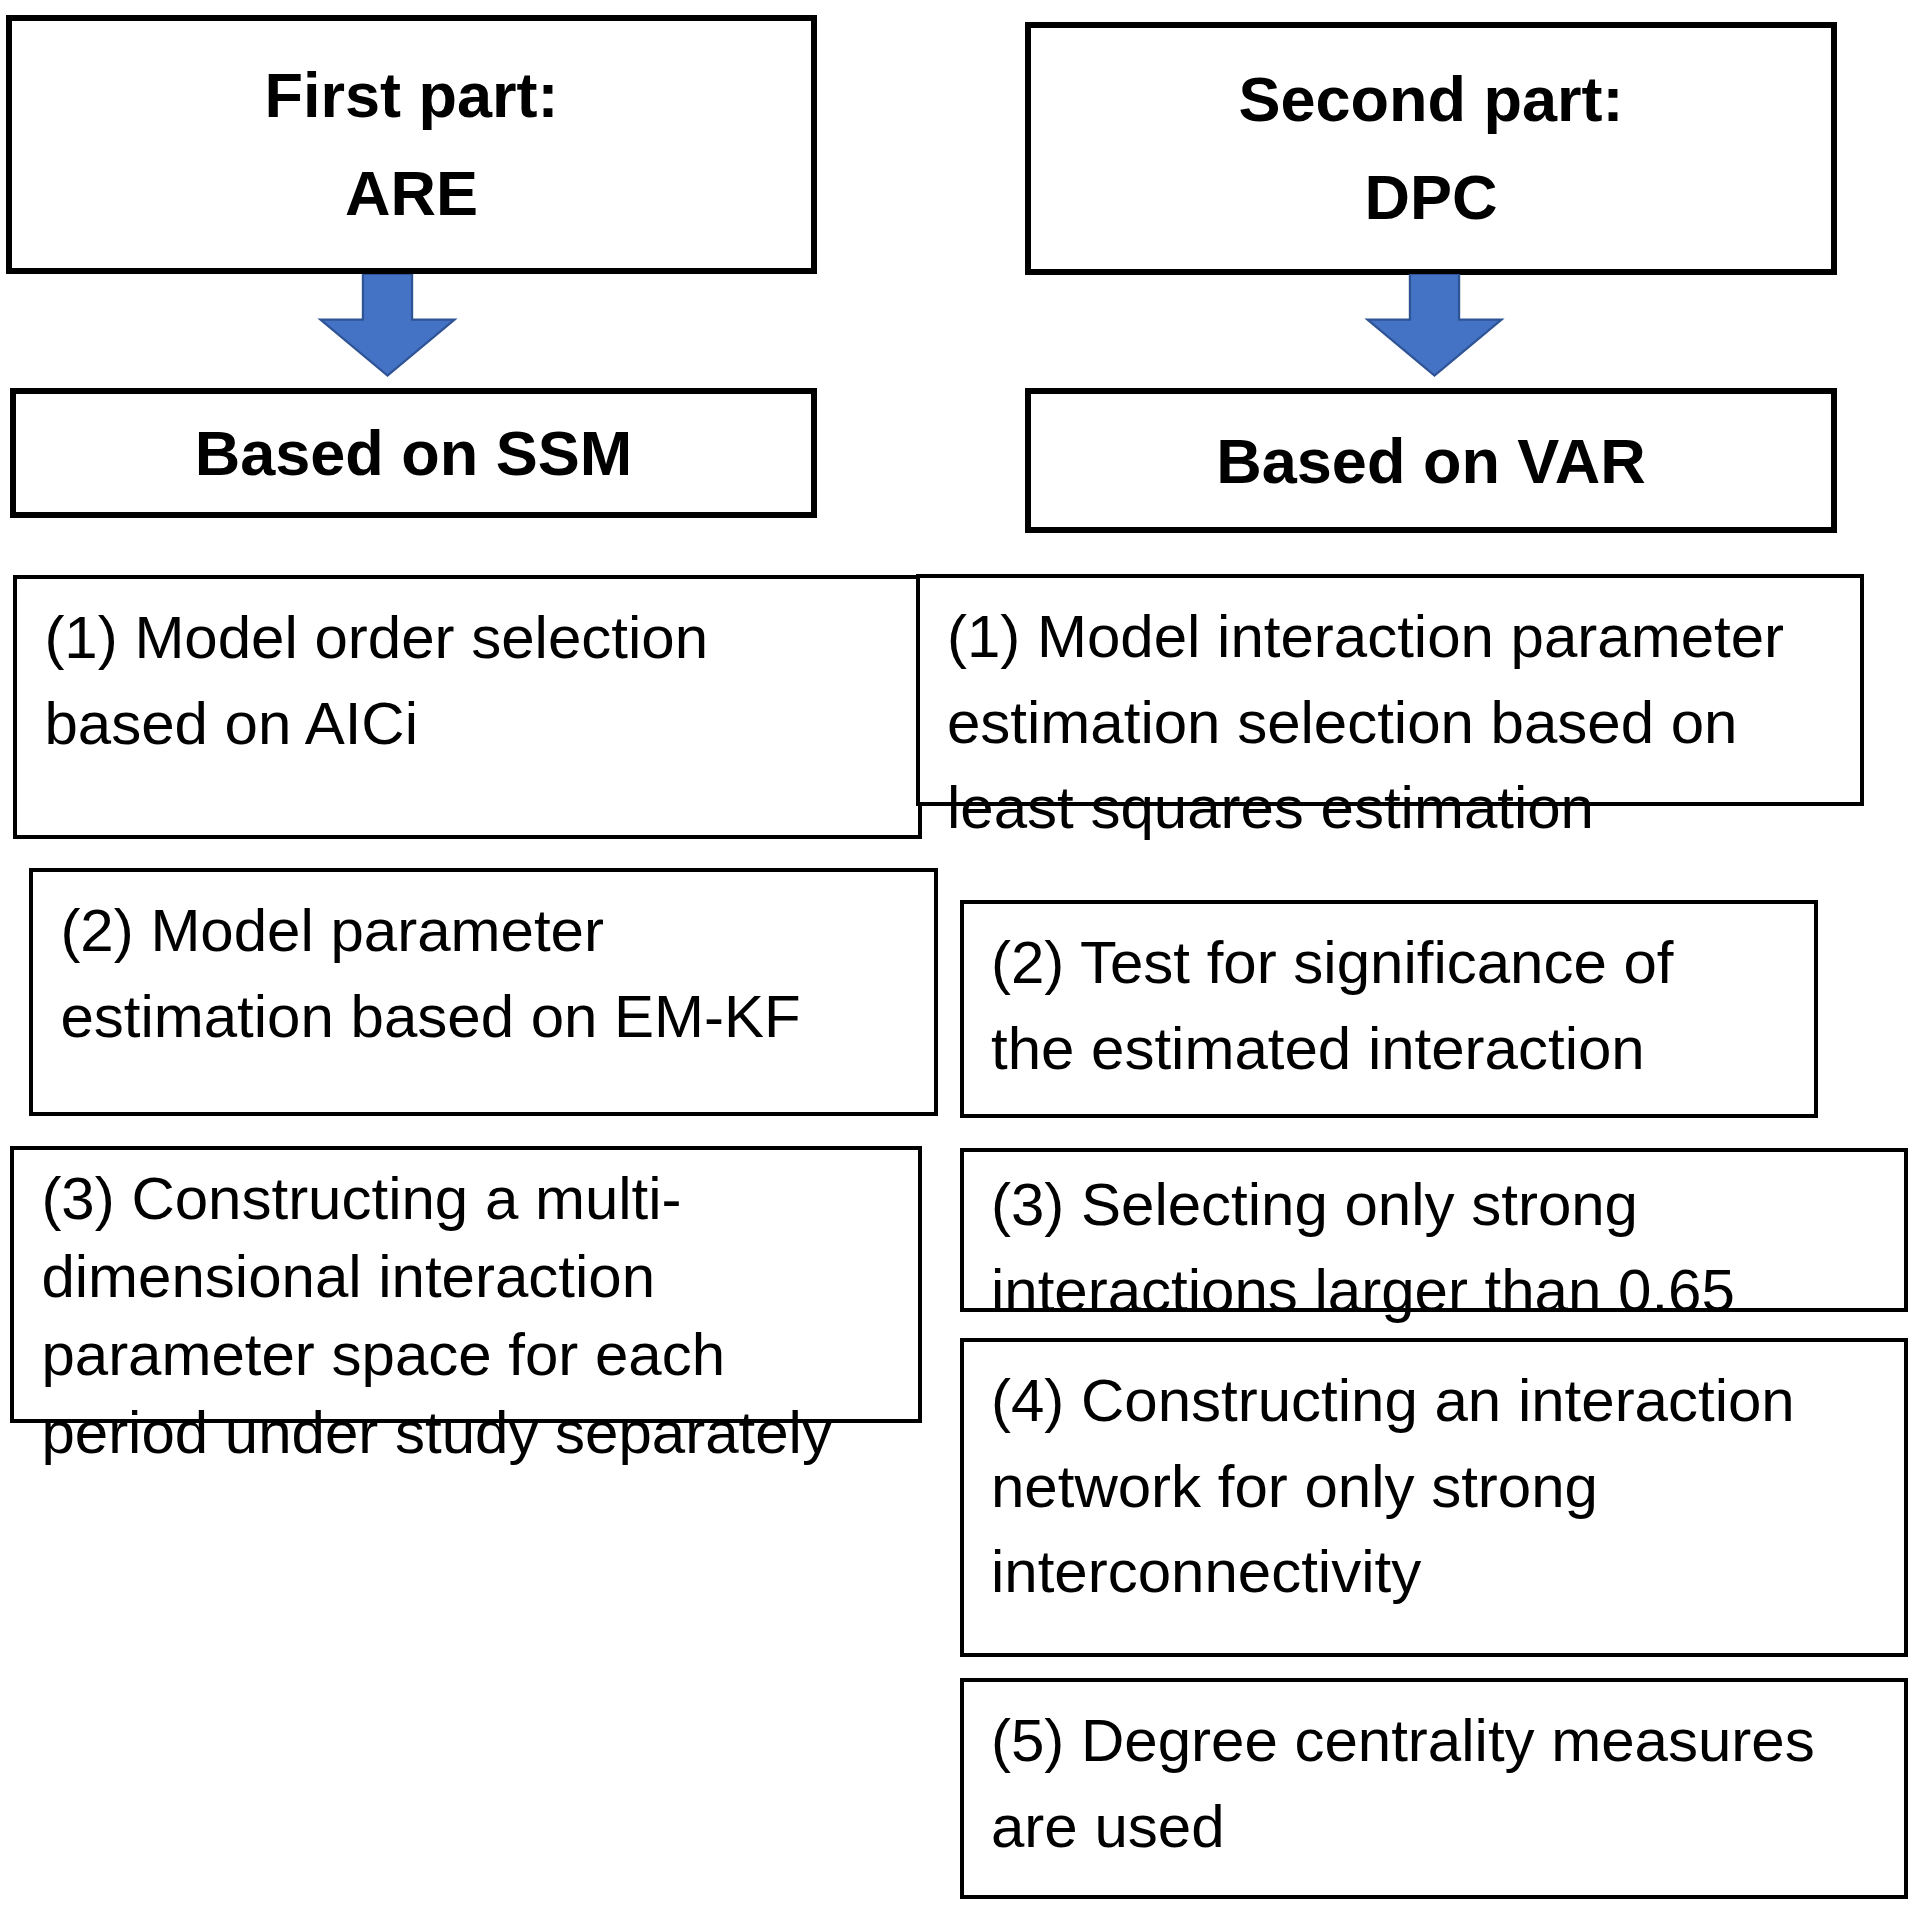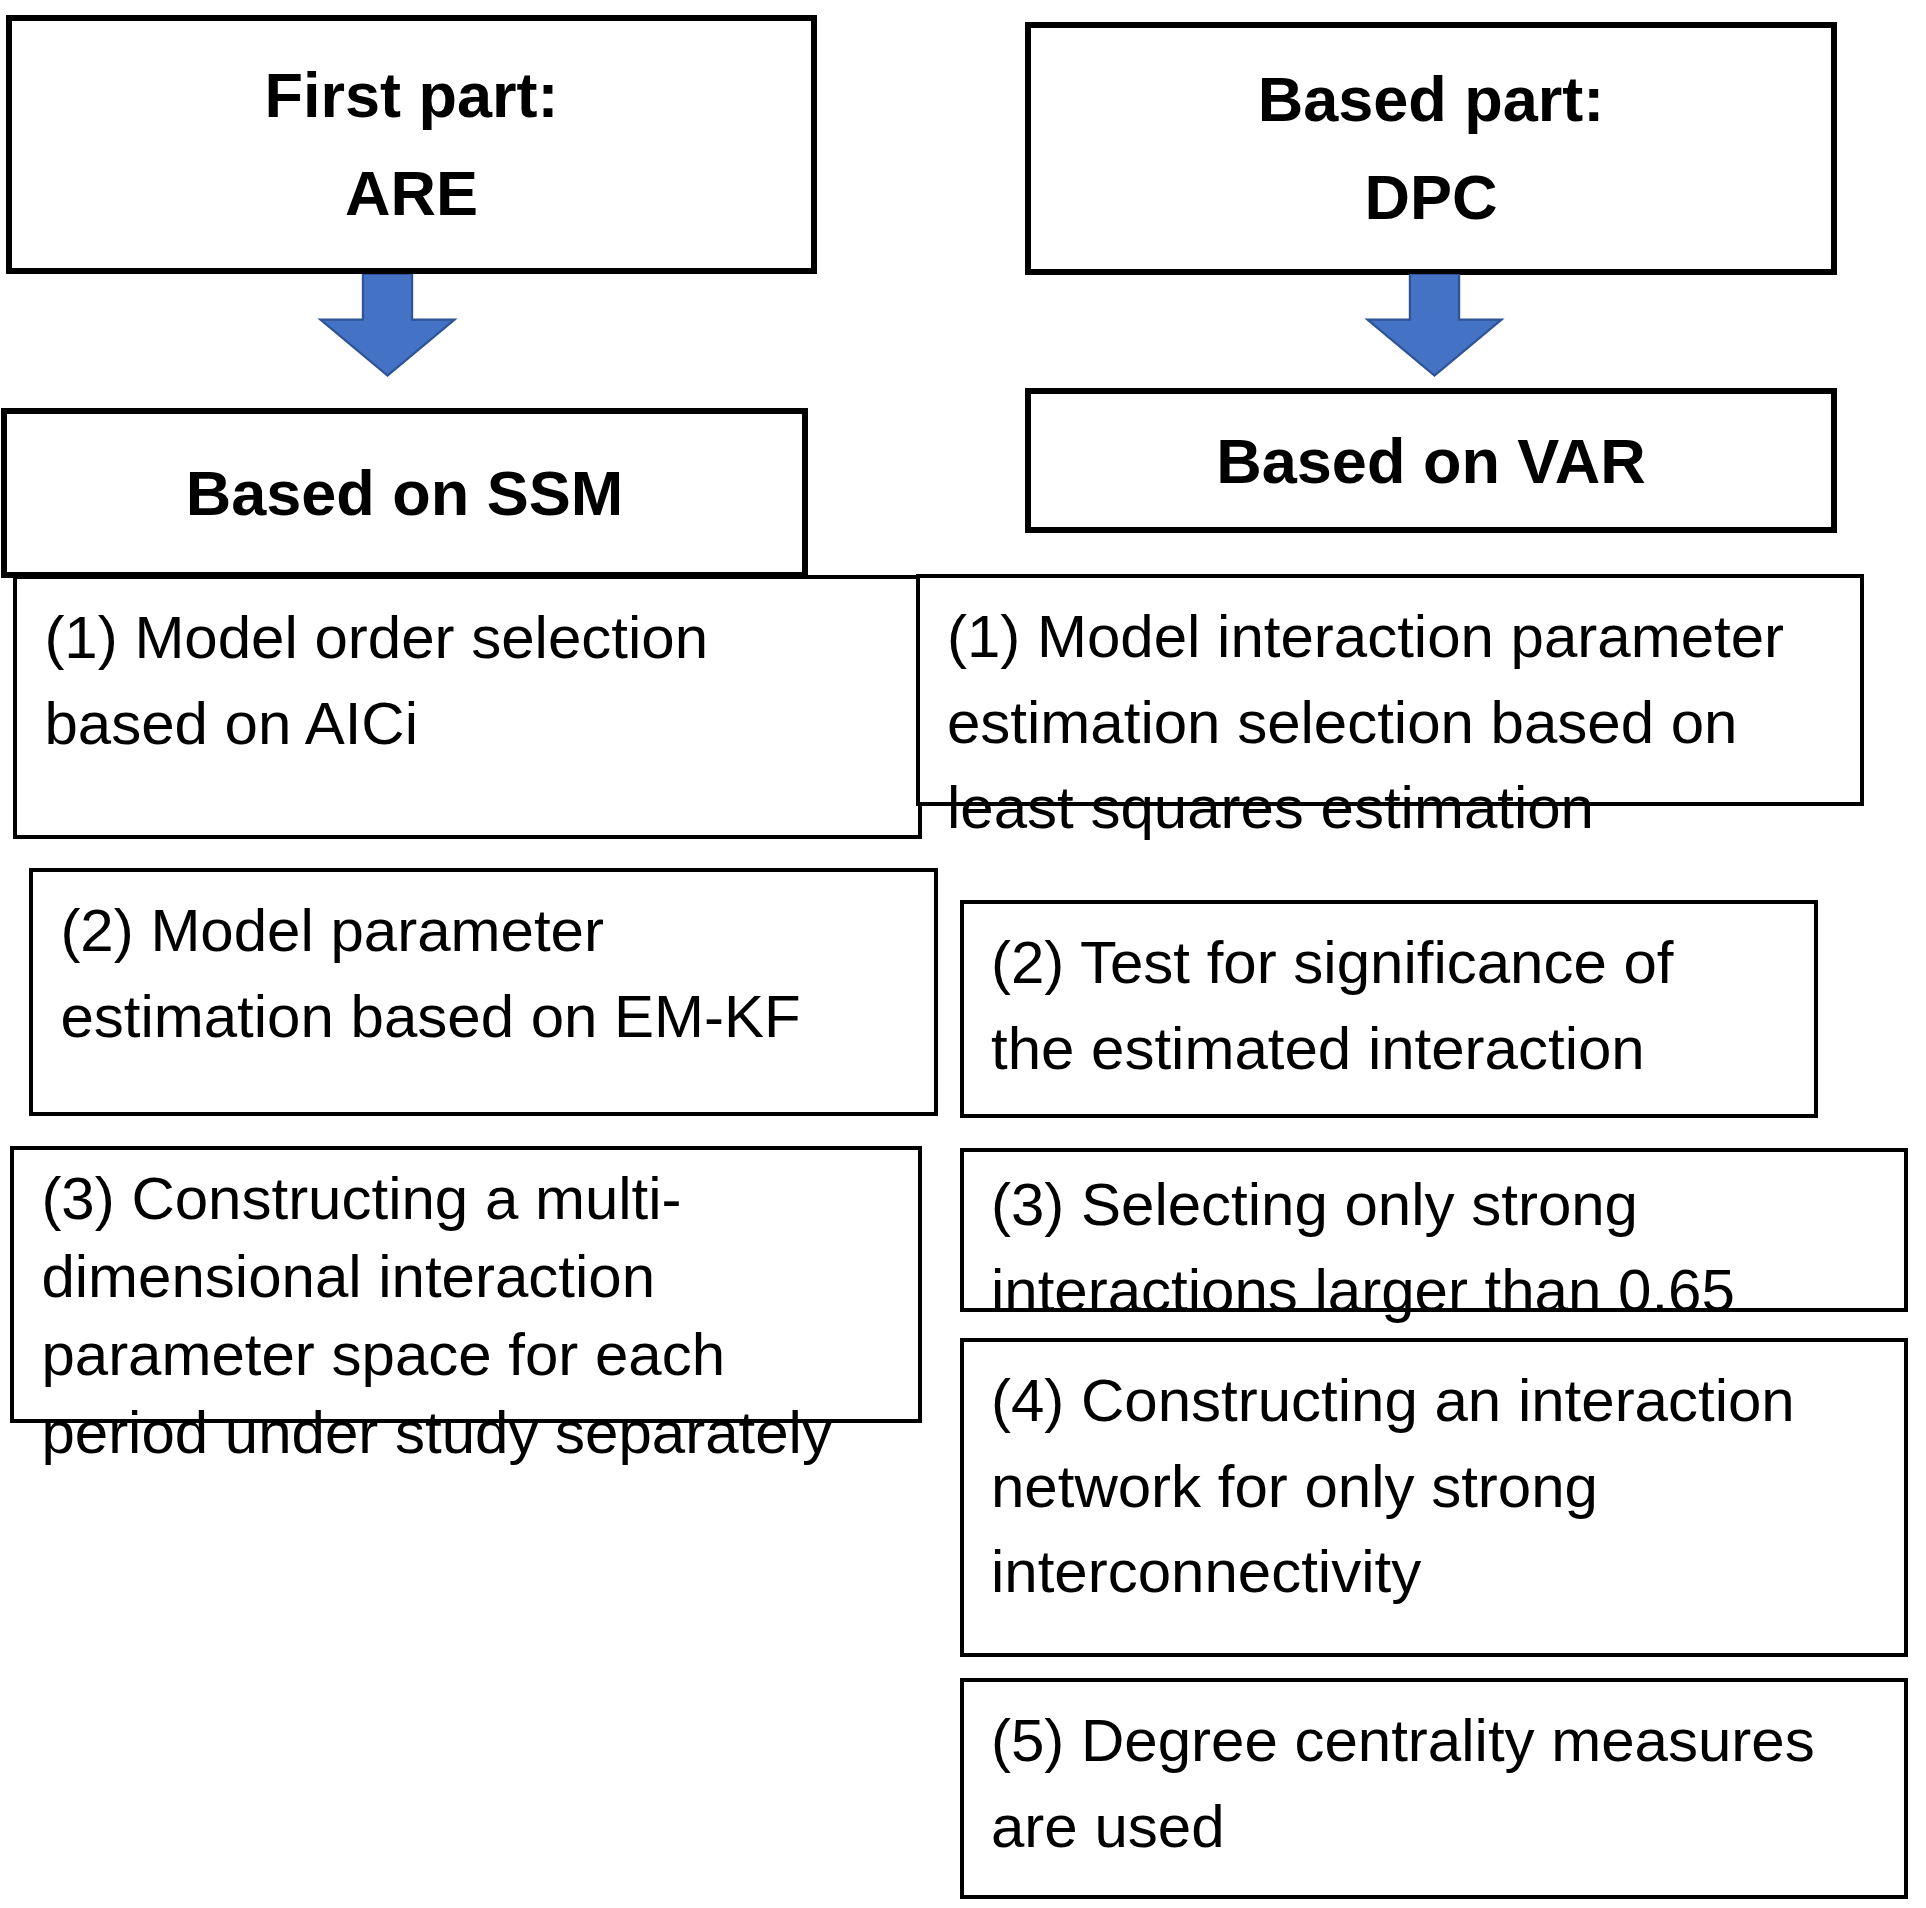--- a/index.html
+++ b/index.html
@@ -79,21 +79,21 @@
     <div>First part:</div>
     <div>ARE</div>
   </div>
 
   <div class="arrow" style="left:313px; top:274px;">
     <svg viewBox="0 0 200 140" preserveAspectRatio="none">
       <polygon points="67,0 133,0 133,62 190,62 100,138 10,62 67,62" fill="#4472C4"></polygon>
     </svg>
   </div>
 
-  <div class="box subheader-box" style="left:1px; top:388px; width:807px; height:170px;margin-top:20px;">
+  <div class="box subheader-box" style="left:10px; top:388px; width:807px; height:130px;">
     <div>Based on SSM</div>
   </div>
 
   <div class="box step-box" style="left:13.4px; top:575px; width:909px; height:264px;">
     <div class="step-text">(1) Model order selection
 based on AICi</div>
   </div>
 
   <div class="box step-box" style="left:13.4px; top:868px; width:909px; height:248px;margin-left:16px;">
     <div class="step-text">(2) Model parameter
@@ -101,21 +101,21 @@
   </div>
 
   <div class="box step-box" style="left:10.4px; top:1146px; width:912px; height:277px; padding-top:10.4px;">
     <div class="step-text tight">(3) Constructing a multi-
 dimensional interaction
 parameter space for each
 period under study separately</div>
   </div>
 
   <div class="box header-box" style="left:1025px; top:22.4px; width:812px; height:253px;">
-    <div>Based part:</div>
+    <div>Second part:</div>
     <div>DPC</div>
   </div>
 
   <div class="arrow" style="left:1360px; top:274px;">
     <svg viewBox="0 0 200 140" preserveAspectRatio="none">
       <polygon points="67,0 133,0 133,62 190,62 100,138 10,62 67,62" fill="#4472C4"></polygon>
     </svg>
   </div>
 
   <div class="box subheader-box" style="left:1025px; top:388px; width:812px; height:145px;">

